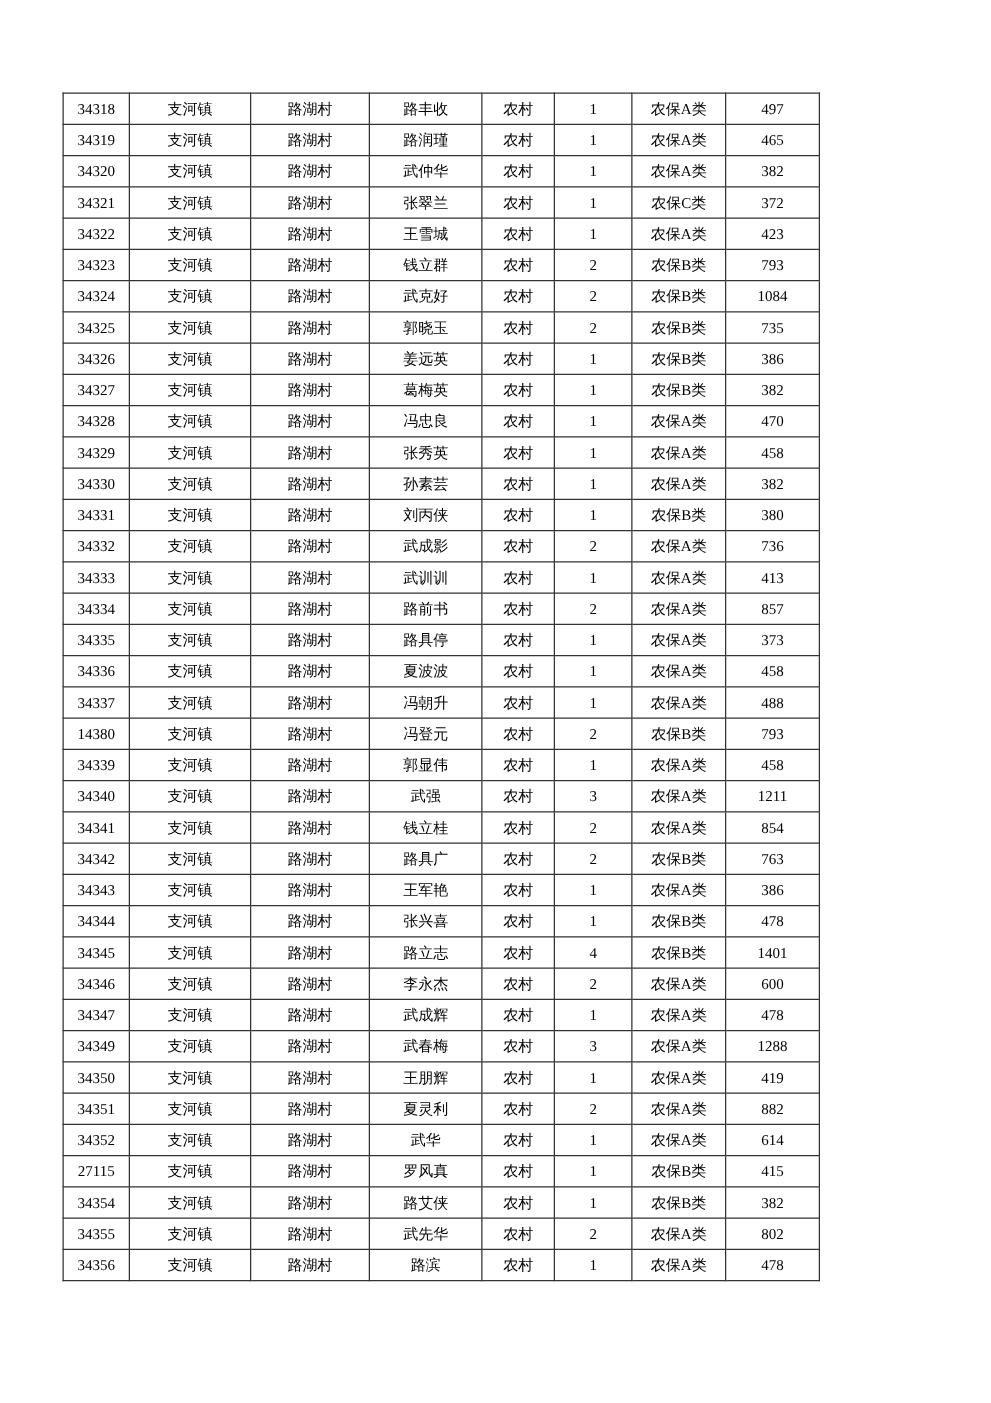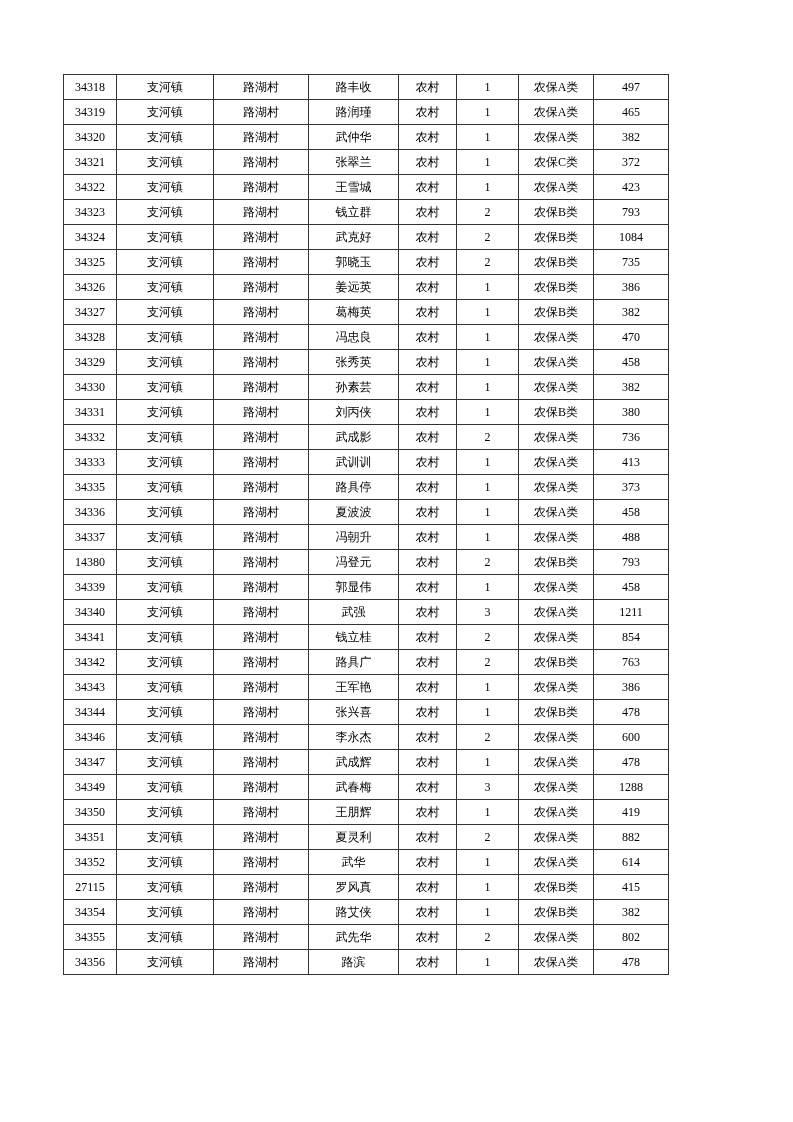--- a/index.html
+++ b/index.html
@@ -11,21 +11,21 @@
     position: relative;
     width: 793px;
     height: 1122px;
     background: #ffffff;
     overflow: hidden;
     font-family: "Liberation Serif", "DejaVu Serif", serif;
     color: #000000;
   }
   table.data-table {
     position: absolute;
-    left: 63px;
+    left: 50px;
     top: 74px;
     border-collapse: collapse;
     table-layout: fixed;
   }
   table.data-table td {
     border: 1px solid #333333;
     height: 24px;
     padding: 0 2px;
     text-align: center;
     vertical-align: middle;
@@ -213,20 +213,30 @@
           <td>34333</td>
           <td>支河镇</td>
           <td>路湖村</td>
           <td>武训训</td>
           <td>农村</td>
           <td>1</td>
           <td>农保A类</td>
           <td>413</td>
         </tr>
         <tr>
+          <td>34334</td>
+          <td>支河镇</td>
+          <td>路湖村</td>
+          <td>路前书</td>
+          <td>农村</td>
+          <td>2</td>
+          <td>农保A类</td>
+          <td>857</td>
+        </tr>
+        <tr>
           <td>34335</td>
           <td>支河镇</td>
           <td>路湖村</td>
           <td>路具停</td>
           <td>农村</td>
           <td>1</td>
           <td>农保A类</td>
           <td>373</td>
         </tr>
         <tr>
@@ -311,20 +321,30 @@
         </tr>
         <tr>
           <td>34344</td>
           <td>支河镇</td>
           <td>路湖村</td>
           <td>张兴喜</td>
           <td>农村</td>
           <td>1</td>
           <td>农保B类</td>
           <td>478</td>
+        </tr>
+        <tr>
+          <td>34345</td>
+          <td>支河镇</td>
+          <td>路湖村</td>
+          <td>路立志</td>
+          <td>农村</td>
+          <td>4</td>
+          <td>农保B类</td>
+          <td>1401</td>
         </tr>
         <tr>
           <td>34346</td>
           <td>支河镇</td>
           <td>路湖村</td>
           <td>李永杰</td>
           <td>农村</td>
           <td>2</td>
           <td>农保A类</td>
           <td>600</td>

